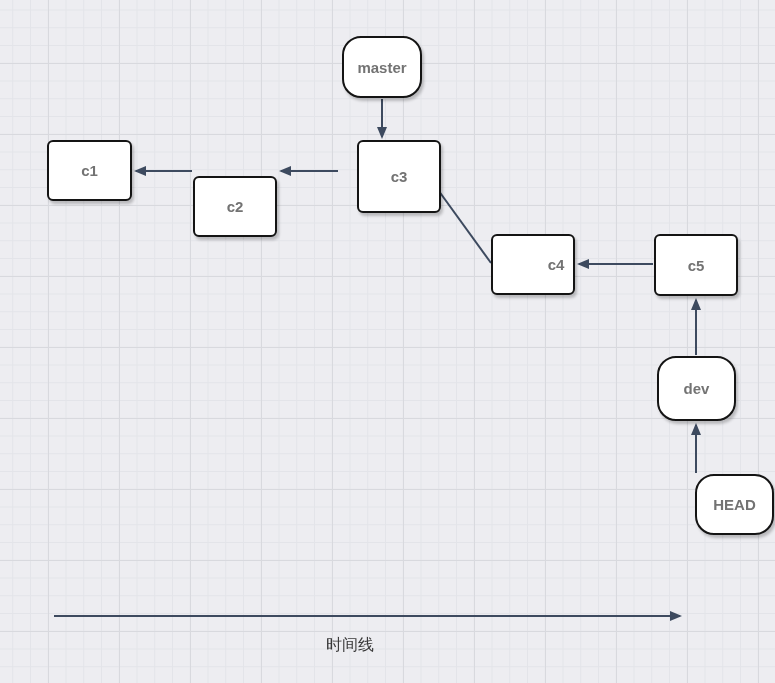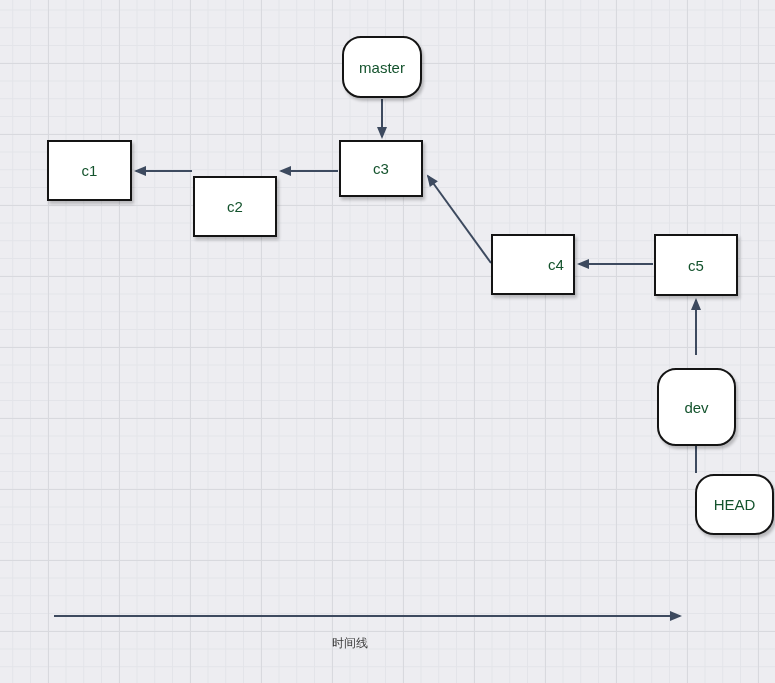--- a/index.html
+++ b/index.html
@@ -39,43 +39,44 @@
   .node {
     position: absolute;
     box-sizing: border-box;
     background: #ffffff;
     border: 2px solid #141414;
     box-shadow: 2px 3px 3px rgba(0, 0, 0, 0.22);
     display: flex;
     align-items: center;
     justify-content: center;
     font-size: 15px;
-    color: #14532d;
+    color: #737373;
     cursor: default;
     user-select: none;
+    font-weight: bold;
   }
-  .node.commit { border-radius: 0; }
+  .node.commit { border-radius: 6px; }
   .node.rounded { border-radius: 19px; }
 
   .n-master { left: 342px; top: 36px;  width: 80px; height: 62px; }
   .n-c1     { left: 47px;  top: 140px; width: 85px; height: 61px; }
   .n-c2     { left: 193px; top: 140px; width: 84px; height: 61px; margin-top: 36px; }
-  .n-c3     { left: 339px; top: 140px; width: 84px; height: 57px; }
+  .n-c3     { left: 357px; top: 140px; width: 84px; height: 73px; }
   .n-c4     { left: 491px; top: 234px; width: 84px; height: 61px; padding-left: 46px; }
   .n-c5     { left: 654px; top: 234px; width: 84px; height: 62px; }
-  .n-dev    { left: 657px; top: 368px; width: 79px; height: 78px; }
+  .n-dev    { left: 657px; top: 356px; width: 79px; height: 65px; }
   .n-head   { left: 695px; top: 474px; width: 79px; height: 61px; }
 
   .timeline-label {
     position: absolute;
     left: 300px;
     top: 635px;
     width: 100px;
     text-align: center;
-    font-size: 12px;
+    font-size: 16px;
     color: #383838;
     user-select: none;
   }
 </style>
 </head>
 <body>
 
 <div class="canvas">
 
   <svg class="edges" xmlns="http://www.w3.org/2000/svg" width="775" height="683" viewBox="0 0 775 683">

